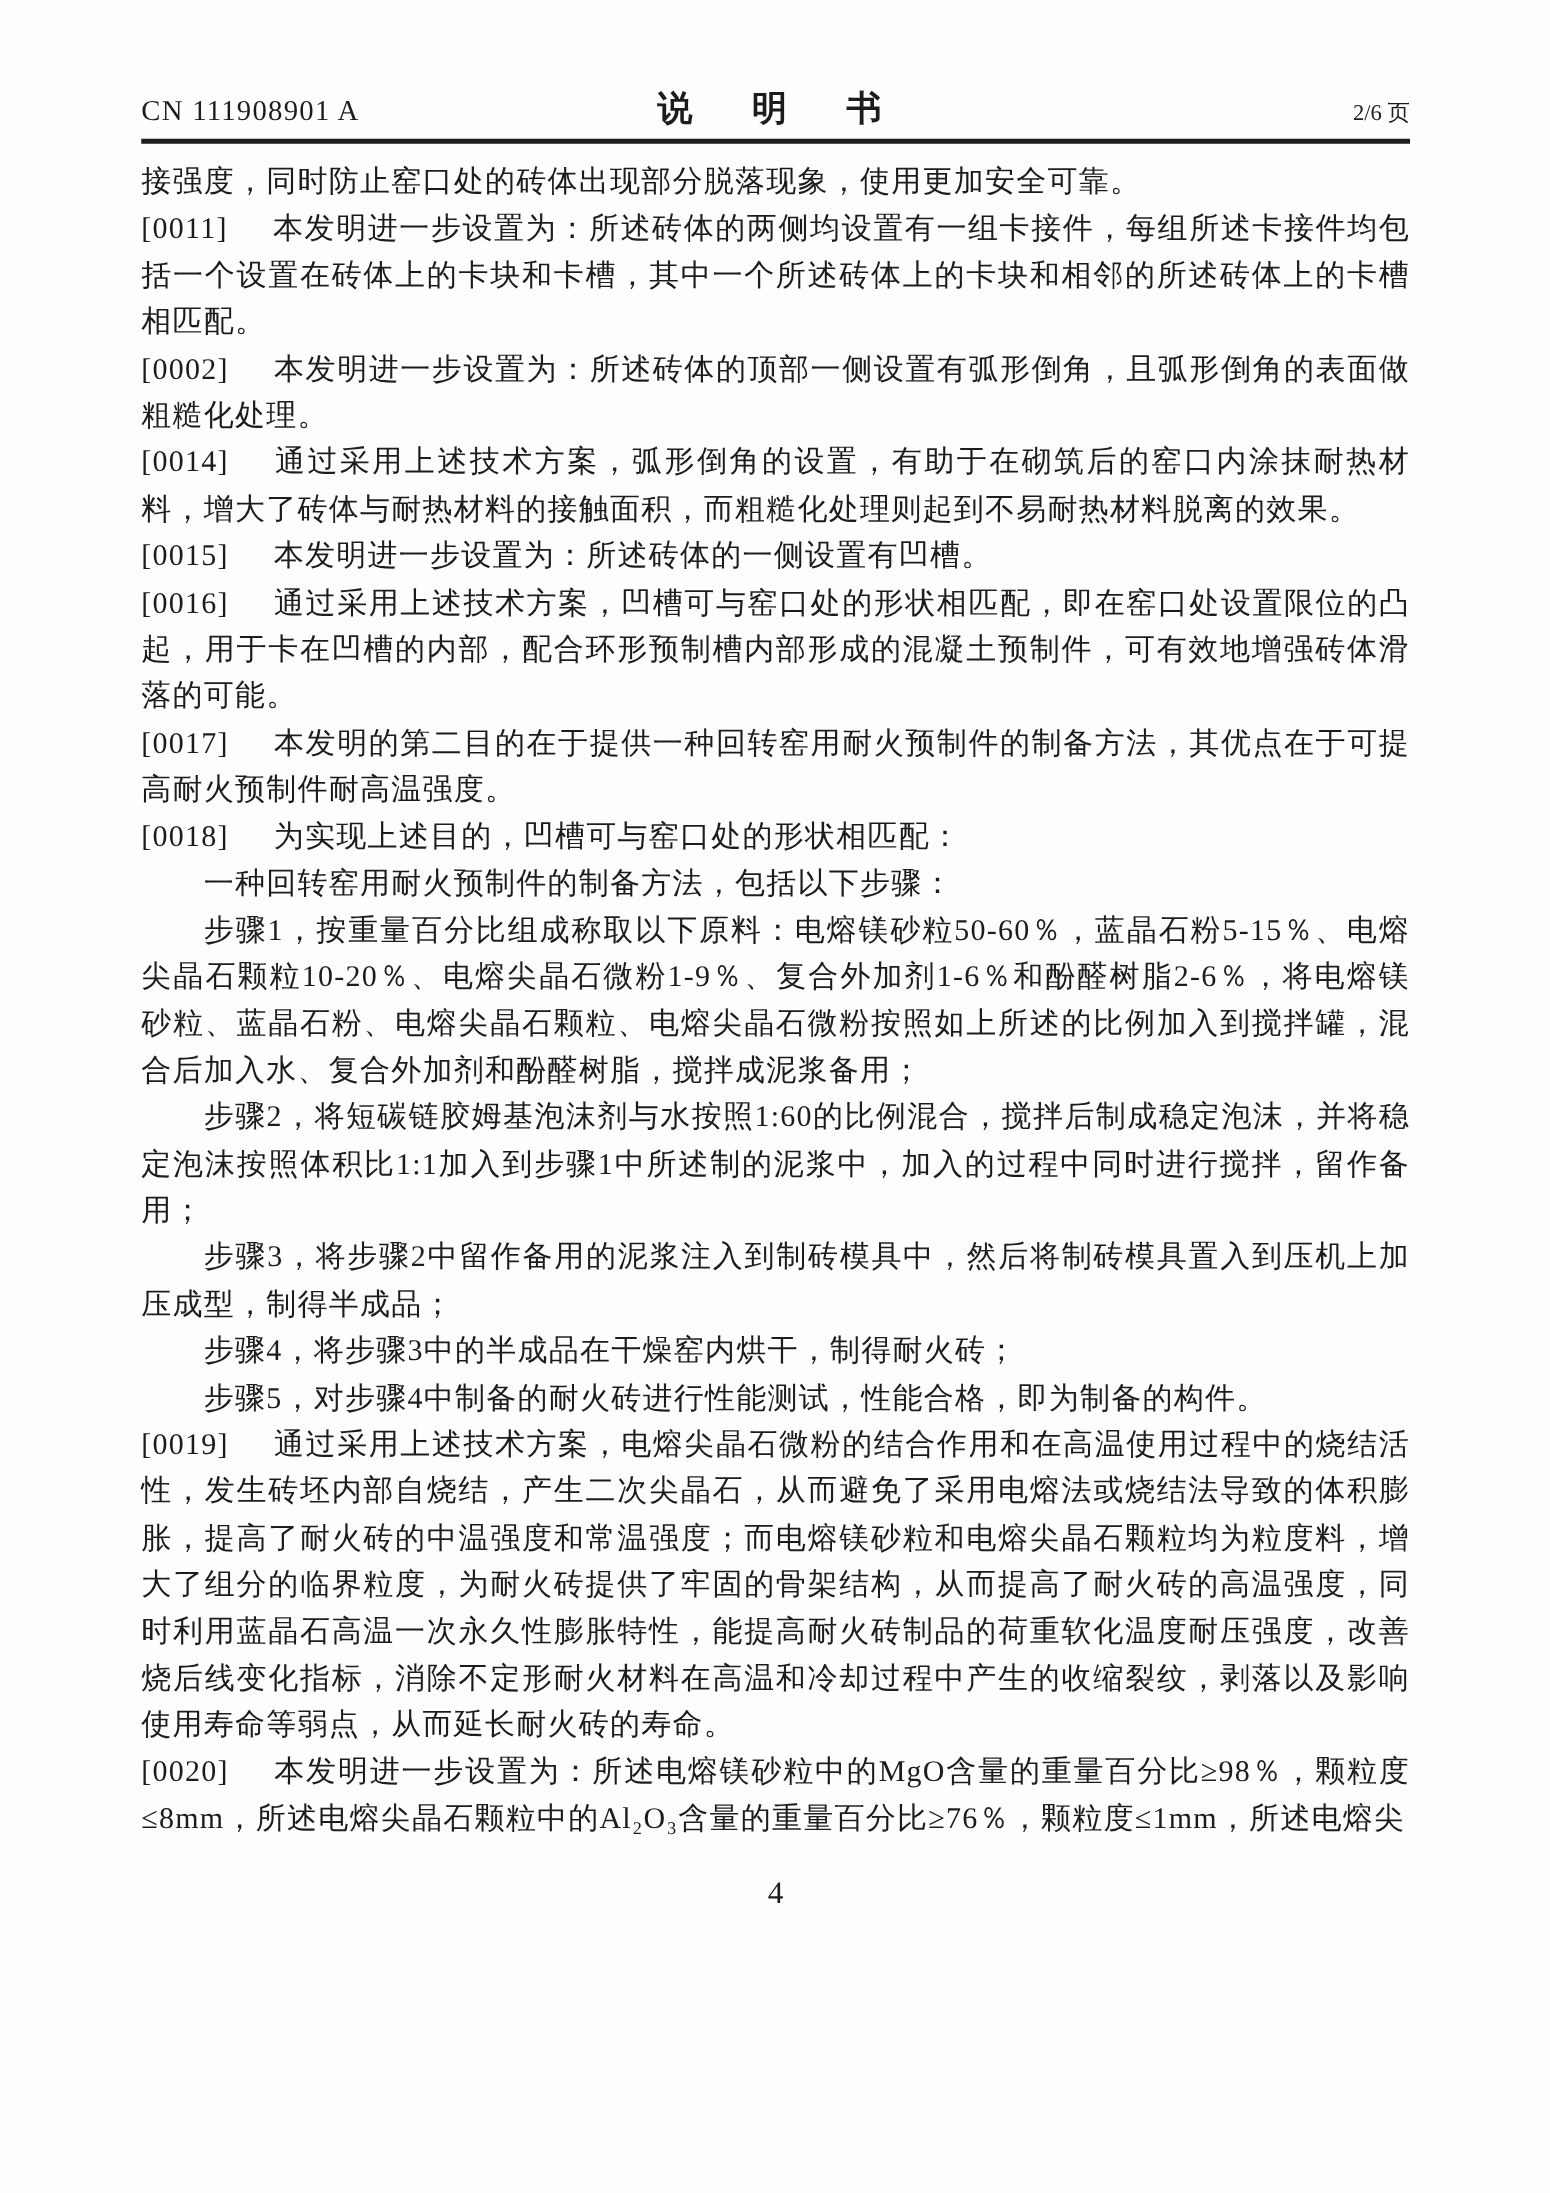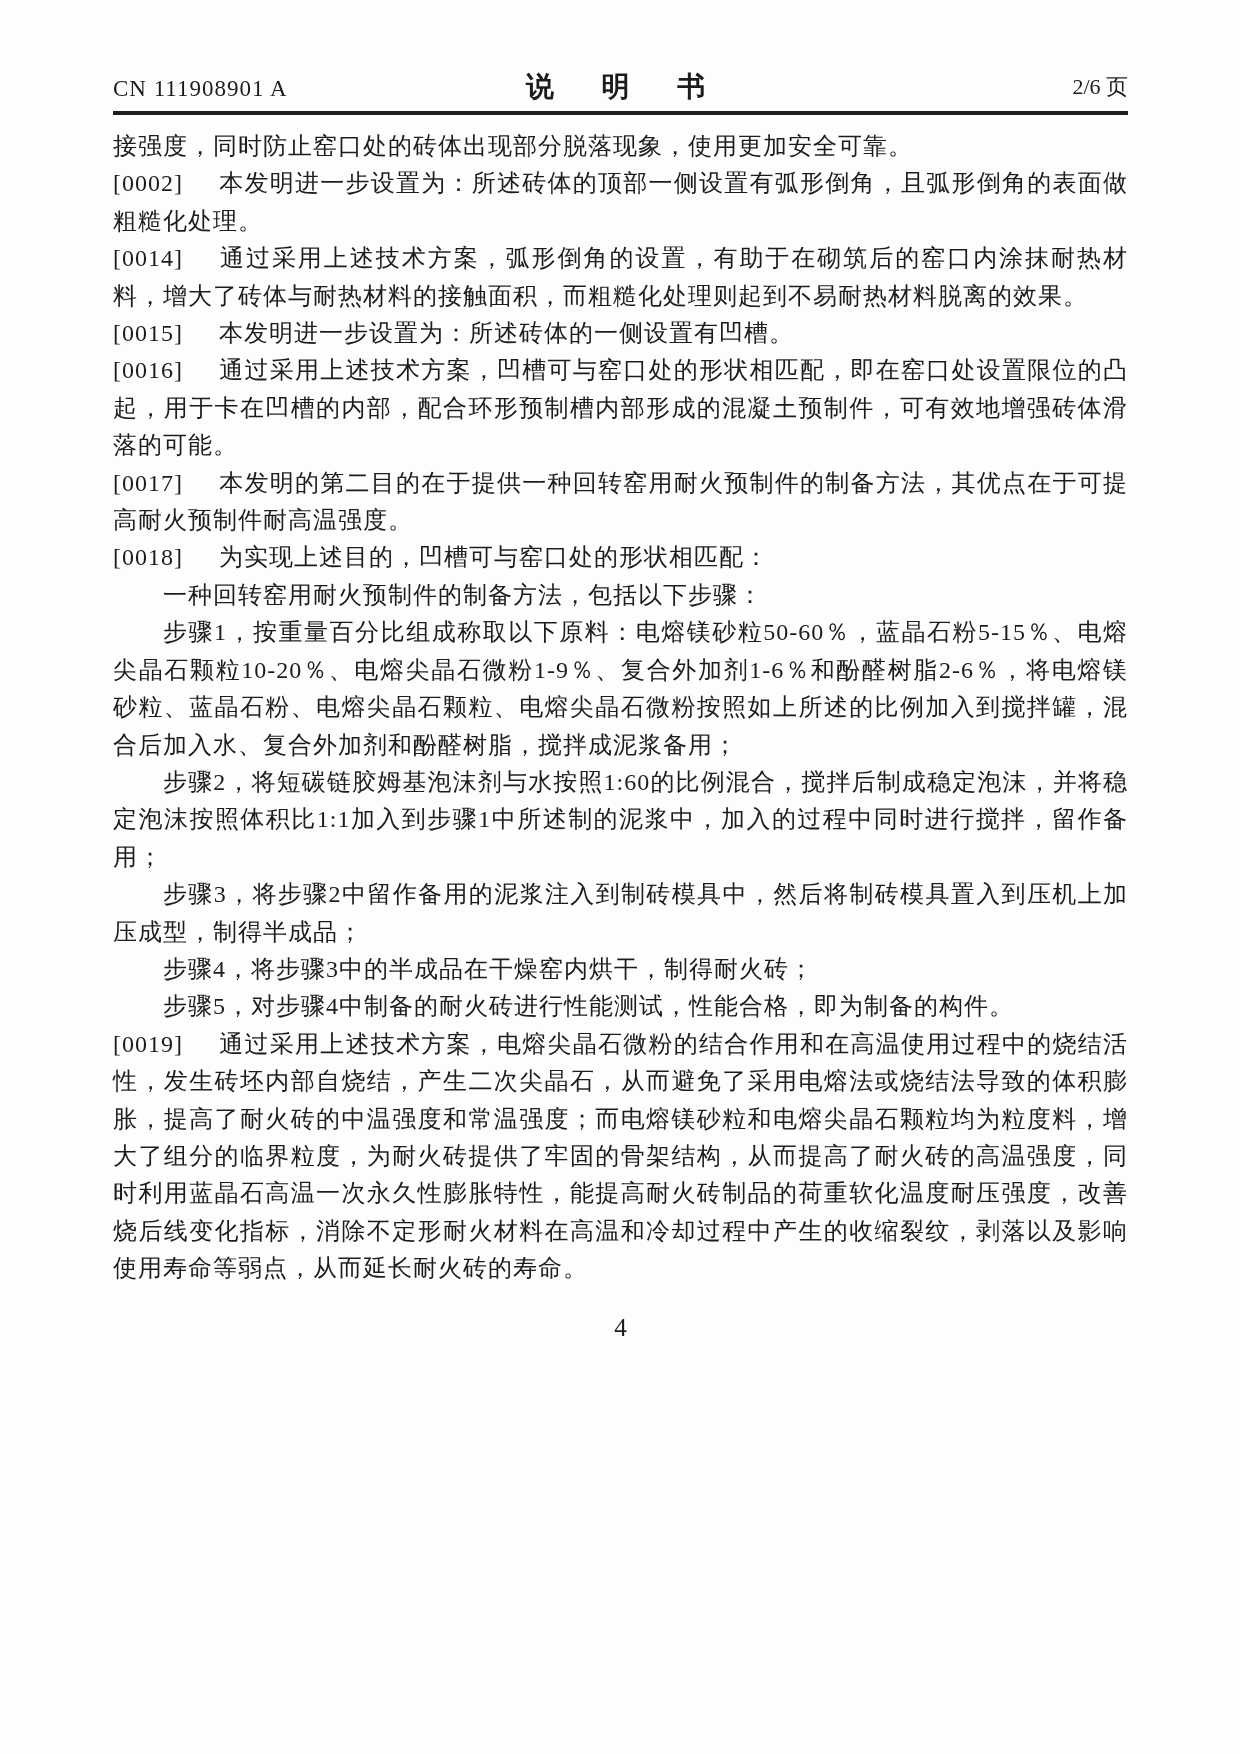--- a/index.html
+++ b/index.html
@@ -33,21 +33,21 @@
   .title {
     font-size: 28px;
     font-weight: bold;
     letter-spacing: 0.35em;
     white-space: nowrap;
     justify-self: center;
     font-family: "Liberation Sans", "DejaVu Sans", sans-serif;
     transform: translateY(4px);
   }
   .pageind {
-    font-size: 22px;
+    font-size: 18px;
     white-space: nowrap;
     justify-self: end;
   }
   .docbody {
     margin-top: 13px;
   }
   .para {
     margin: 0;
     font-size: 24px;
     line-height: 37.4px;
@@ -73,32 +73,34 @@
 <div class="page">
 
   <div class="header">
     <span class="docnum">CN 111908901 A</span>
     <span class="title">说　明　书</span>
     <span class="pageind">2/6 页</span>
   </div>
 
   <div class="docbody" id="paras">
       <p class="para"><span>接强度，同时防止窑口处的砖体出现部分脱落现象，使用更加安全可靠。</span></p>
+      <p class="para"><span class="pnum">[0011]</span><span>本发明进一步设置为：所述砖体的两侧均设置有一组卡接件，每组所述卡接件均包括一个设置在砖体上的卡块和卡槽，其中一个所述砖体上的卡块和相邻的所述砖体上的卡槽相匹配。</span></p>
       <p class="para"><span class="pnum">[0002]</span><span>本发明进一步设置为：所述砖体的顶部一侧设置有弧形倒角，且弧形倒角的表面做粗糙化处理。</span></p>
       <p class="para"><span class="pnum">[0014]</span><span>通过采用上述技术方案，弧形倒角的设置，有助于在砌筑后的窑口内涂抹耐热材料，增大了砖体与耐热材料的接触面积，而粗糙化处理则起到不易耐热材料脱离的效果。</span></p>
       <p class="para"><span class="pnum">[0015]</span><span>本发明进一步设置为：所述砖体的一侧设置有凹槽。</span></p>
       <p class="para"><span class="pnum">[0016]</span><span>通过采用上述技术方案，凹槽可与窑口处的形状相匹配，即在窑口处设置限位的凸起，用于卡在凹槽的内部，配合环形预制槽内部形成的混凝土预制件，可有效地增强砖体滑落的可能。</span></p>
       <p class="para"><span class="pnum">[0017]</span><span>本发明的第二目的在于提供一种回转窑用耐火预制件的制备方法，其优点在于可提高耐火预制件耐高温强度。</span></p>
       <p class="para"><span class="pnum">[0018]</span><span>为实现上述目的，凹槽可与窑口处的形状相匹配：</span></p>
       <p class="para indented"><span>一种回转窑用耐火预制件的制备方法，包括以下步骤：</span></p>
       <p class="para indented"><span>步骤1，按重量百分比组成称取以下原料：电熔镁砂粒50-60％，蓝晶石粉5-15％、电熔尖晶石颗粒10-20％、电熔尖晶石微粉1-9％、复合外加剂1-6％和酚醛树脂2-6％，将电熔镁砂粒、蓝晶石粉、电熔尖晶石颗粒、电熔尖晶石微粉按照如上所述的比例加入到搅拌罐，混合后加入水、复合外加剂和酚醛树脂，搅拌成泥浆备用；</span></p>
       <p class="para indented"><span>步骤2，将短碳链胶姆基泡沫剂与水按照1:60的比例混合，搅拌后制成稳定泡沫，并将稳定泡沫按照体积比1:1加入到步骤1中所述制的泥浆中，加入的过程中同时进行搅拌，留作备用；</span></p>
       <p class="para indented"><span>步骤3，将步骤2中留作备用的泥浆注入到制砖模具中，然后将制砖模具置入到压机上加压成型，制得半成品；</span></p>
       <p class="para indented"><span>步骤4，将步骤3中的半成品在干燥窑内烘干，制得耐火砖；</span></p>
       <p class="para indented"><span>步骤5，对步骤4中制备的耐火砖进行性能测试，性能合格，即为制备的构件。</span></p>
       <p class="para"><span class="pnum">[0019]</span><span>通过采用上述技术方案，电熔尖晶石微粉的结合作用和在高温使用过程中的烧结活性，发生砖坯内部自烧结，产生二次尖晶石，从而避免了采用电熔法或烧结法导致的体积膨胀，提高了耐火砖的中温强度和常温强度；而电熔镁砂粒和电熔尖晶石颗粒均为粒度料，增大了组分的临界粒度，为耐火砖提供了牢固的骨架结构，从而提高了耐火砖的高温强度，同时利用蓝晶石高温一次永久性膨胀特性，能提高耐火砖制品的荷重软化温度耐压强度，改善烧后线变化指标，消除不定形耐火材料在高温和冷却过程中产生的收缩裂纹，剥落以及影响使用寿命等弱点，从而延长耐火砖的寿命。</span></p>
+      <p class="para"><span class="pnum">[0020]</span><span>本发明进一步设置为：所述电熔镁砂粒中的MgO含量的重量百分比≥98％，颗粒度≤8mm，所述电熔尖晶石颗粒中的Al₂O₃含量的重量百分比≥76％，颗粒度≤1mm，所述电熔尖</span></p>
     </div>
 
   <div class="footer">
     <span>4</span>
   </div>
 
 </div>
 
 </body></html>

